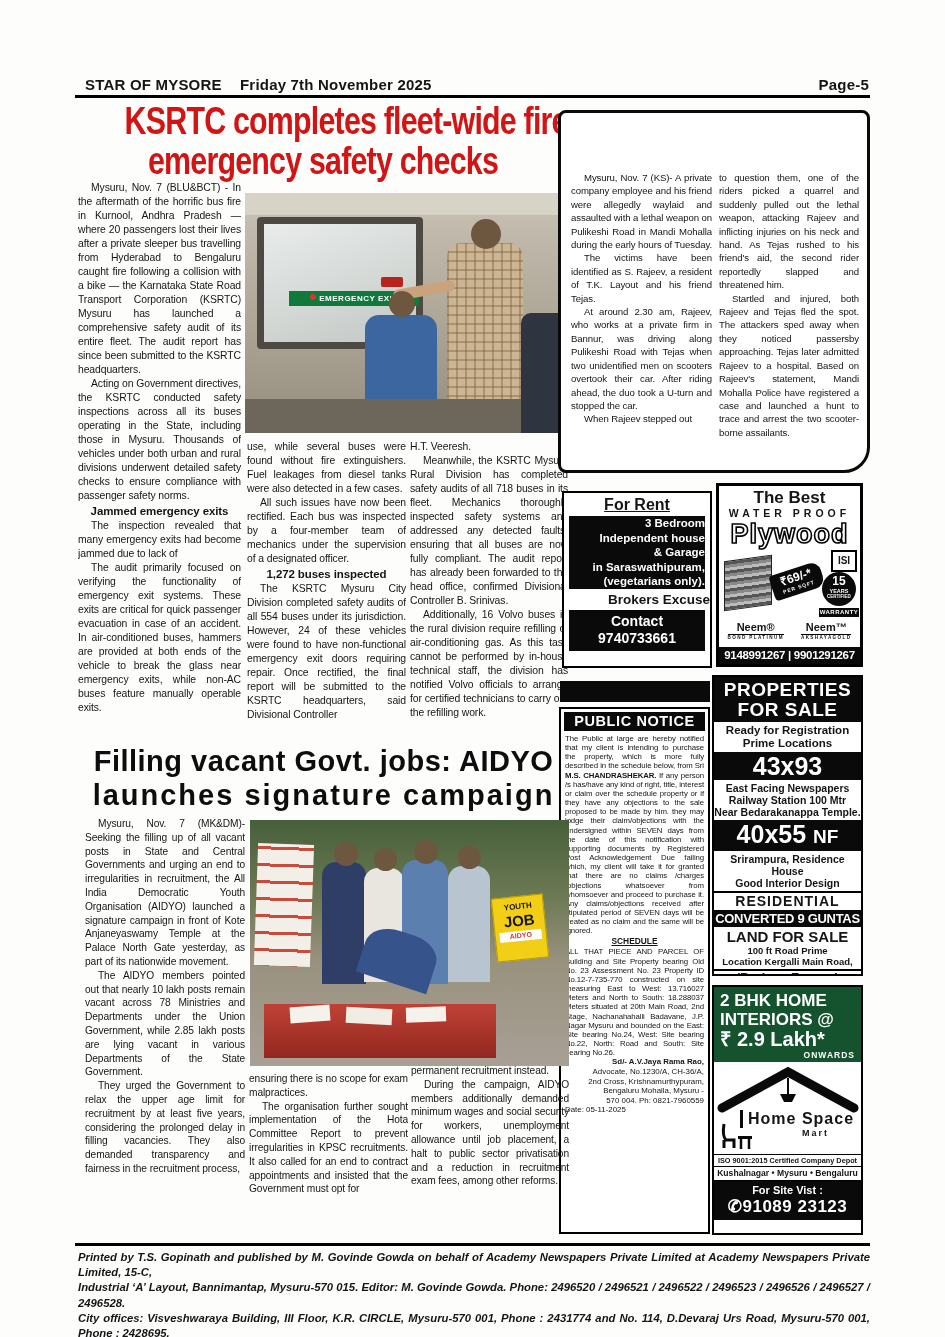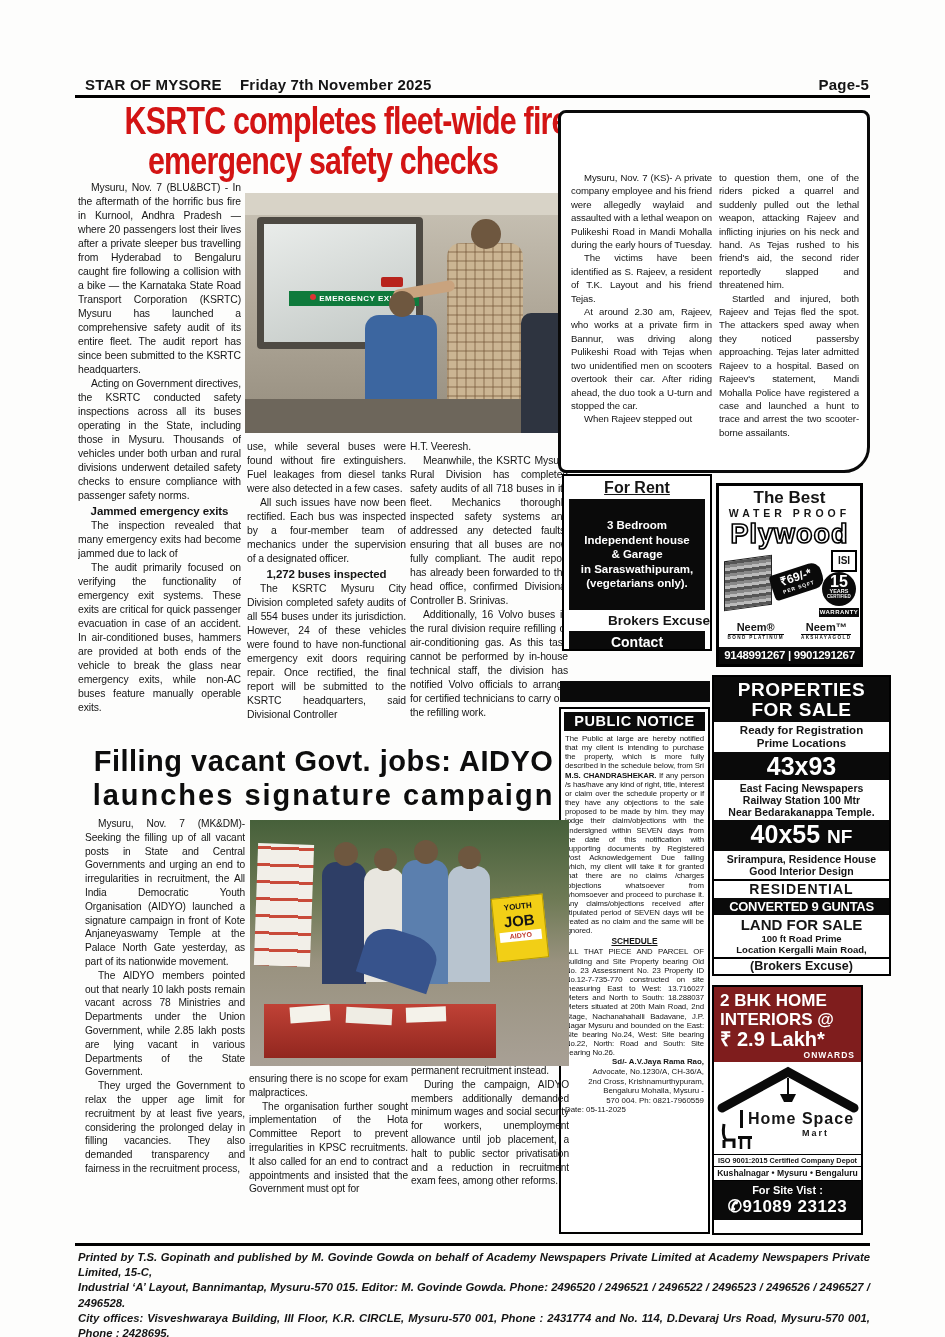--- a/index.html
+++ b/index.html
@@ -29,22 +29,22 @@
   
   .photo{overflow:hidden;}
   .silo{position:absolute;border-radius:14px 14px 0 0;}
   .head-c{position:absolute;border-radius:50%;background:#6e573f;}
   
   .adbox{background:#fff;border:2px solid #000;box-sizing:border-box;overflow:hidden;}
   .blkband{background:#0a0a0a;color:#fff;text-align:center;}
   .ctr{text-align:center;}
   
   .fr-title{font-weight:800;font-size:16px;text-decoration:underline;text-align:center;margin:3px 0 2px;}
-  .fr-black{background:#0a0a0a;color:#fff;font-weight:bold;font-size:11.5px;line-height:14.5px;text-align:center;
-            margin:0 5px;padding:19px 0;}
+  .fr-black{background:#0a0a0a;color:#fff;font-weight:bold;font-size:11.5px;line-height:14.5px;text-align:right;
+            margin:0 5px;padding:0 0;}
   .fr-brokers{font-weight:800;font-size:13.5px;text-align:right;margin:3px 0;}
   .fr-contact{background:#0a0a0a;color:#fff;font-weight:800;font-size:14px;line-height:17px;text-align:center;
             margin:0 5px;padding:3px 0 4px;}
   
   .ply{border:3px solid #000;}
   .ply .best{font-weight:800;font-size:17px;line-height:18px;text-align:center;margin-top:3px;}
   .ply .wp{font-weight:bold;font-size:10.5px;letter-spacing:4px;text-align:center;line-height:13px;}
   .ply .plyword{font-weight:800;font-size:27px;line-height:28px;text-align:center;color:#fff;
                 -webkit-text-stroke:1.6px #000;text-shadow:0 0 1px #000;letter-spacing:1px;}
   .tag{position:absolute;background:#0a0a0a;color:#fff;border-radius:4px 10px 10px 4px;transform:rotate(-18deg);
@@ -68,21 +68,21 @@
   .pr-title{font-weight:800;font-size:19px;line-height:20px;letter-spacing:.5px;padding:3px 0 2px;}
   .pr-sub{font-weight:800;font-size:11.5px;line-height:13px;padding:2px 0;}
   .pr-size{font-weight:800;font-size:25px;line-height:28px;}
   .pr-loc{font-weight:800;font-size:10.5px;line-height:12px;padding:2px 0;}
   .pr-res{font-weight:800;font-size:14px;letter-spacing:1px;line-height:17px;border-top:2px solid #000;}
   .pr-conv{font-weight:800;font-size:13px;line-height:17px;letter-spacing:-.3px;}
   .pr-land{font-weight:800;font-size:15px;line-height:16px;padding-top:2px;}
   .pr-landsub{font-weight:800;font-size:9.5px;line-height:11px;}
   .pr-brok{font-weight:800;font-size:12.5px;line-height:15px;border-top:2px solid #000;margin-top:2px;}
   
-  .hm-black{background:#7f1d1d;color:#fff;padding:4px 6px 2px;}
+  .hm-black{background:#14532d;color:#fff;padding:4px 6px 2px;}
   .hm-l{font-weight:800;font-size:17px;line-height:19px;}
   .hm-price{font-weight:800;font-size:20px;line-height:21px;}
   .hm-onwards{font-weight:bold;font-size:8.5px;text-align:right;letter-spacing:1px;}
   .hm-brand{font-weight:bold;font-size:16px;letter-spacing:1px;}
   .hm-mart{font-weight:bold;font-size:9px;letter-spacing:2px;text-align:right;}
   .hm-iso{font-weight:bold;font-size:7.3px;line-height:11px;text-align:center;border-top:1.5px solid #000;border-bottom:1.5px solid #000;}
   .hm-cities{font-weight:800;font-size:8.6px;line-height:13px;text-align:center;border-bottom:1.5px solid #000;}
   .hm-site{background:#0a0a0a;color:#fff;font-weight:800;font-size:11px;line-height:14px;text-align:center;padding-top:2px;}
   .hm-phone{background:#0a0a0a;color:#fff;font-weight:800;font-size:17px;line-height:20px;text-align:center;padding-bottom:3px;letter-spacing:.5px;}
   
@@ -148,21 +148,21 @@
       <p class="bp">The victims have been identified as S. Rajeev, a resident of T.K. Layout and his friend Tejas.</p>
       <p class="bp">At around 2.30 am, Rajeev, who works at a private firm in Bannur, was driving along Pulikeshi Road with Tejas when two unidentified men on scooters overtook their car. After riding ahead, the duo took a U-turn and stopped the car.</p>
       <p class="bp">When Rajeev stepped out</p>
     </div>
     <div class="abs col small" style="left:158px;top:58px;width:140px;height:292px;">
       <p class="bp cont">to question them, one of the riders picked a quarrel and suddenly pulled out the lethal weapon, attacking Rajeev and inflicting injuries on his neck and hand. As Tejas rushed to his friend's aid, the second rider reportedly slapped and threatened him.</p>
       <p class="bp">Startled and injured, both Rajeev and Tejas fled the spot. The attackers sped away when they noticed passersby approaching. Tejas later admitted Rajeev to a hospital. Based on Rajeev's statement, Mandi Mohalla Police have registered a case and launched a hunt to trace and arrest the two scooter-borne assailants.</p>
     </div>
   </div>
 
-  <div class="abs adbox" style="left:562px;top:474px;width:150px;height:177px;">
+  <div class="abs adbox" style="left:562px;top:491px;width:150px;height:177px;">
     <div class="fr-title">For Rent</div>
     <div class="fr-black">
       <span style="display:block;">3 Bedroom</span>
       <span style="display:block;">Independent house</span>
       <span style="display:block;">&amp; Garage</span>
       <span style="display:block;">in Saraswathipuram,</span>
       <span style="display:block;">(vegetarians only).</span>
     </div>
     <div class="fr-brokers">Brokers Excuse</div>
     <div class="fr-contact">
@@ -179,21 +179,21 @@
     <div class="abs" style="left:5px;top:72px;width:46px;height:48px;transform:skewY(-8deg);background:repeating-linear-gradient(0deg,#555 0 3px,#bbb 3px 6px,#888 6px 9px);border:1px solid #222;"></div>
 
     <div class="tag" style="left:52px;top:82px;width:52px;height:26px;">
       <span style="display:block;font-weight:800;font-size:12px;line-height:14px;margin-top:2px;">₹69/-*</span>
       <span style="display:block;font-weight:bold;font-size:5px;line-height:6px;letter-spacing:1px;">PER SQFT</span>
     </div>
 
     <div class="abs" style="left:112px;top:64px;width:22px;height:18px;border:2px solid #000;font:800 10px/18px 'Liberation Sans',sans-serif;text-align:center;">ISI</div>
 
     <div class="circ15" style="left:103px;top:86px;width:34px;height:34px;">
-      <span style="display:block;font-weight:800;font-size:16px;line-height:13px;margin-top:3px;">15</span>
+      <span style="display:block;font-weight:800;font-size:12px;line-height:13px;margin-top:3px;">15</span>
       <span style="display:block;font-weight:bold;font-size:5.5px;line-height:6px;">YEARS</span>
       <span style="display:block;font-weight:bold;font-size:4.5px;line-height:5px;">CERTIFIED</span>
     </div>
     <div class="ribbon" style="left:100px;top:122px;width:40px;height:9px;font-size:6px;line-height:9px;letter-spacing:.5px;">WARRANTY</div>
 
     <div class="brandrow" style="left:0;top:136px;">
       <div class="brand">
         <div class="bn">Neem®</div>
         <div class="bs">BOND PLATINUM</div>
       </div>
@@ -215,21 +215,21 @@
     <div class="pn-sig">
       <span style="display:block;">Sd/- A.V.Jaya Rama Rao,</span>
       <span style="display:block;font-weight:normal;">Advocate, No.1230/A, CH-36/A,</span>
       <span style="display:block;font-weight:normal;">2nd Cross, Krishnamurthypuram,</span>
       <span style="display:block;font-weight:normal;">Bengaluru Mohalla, Mysuru -</span>
       <span style="display:block;font-weight:normal;">570 004. Ph: 0821-7960559</span>
     </div>
     <div class="pn-date">Date: 05-11-2025</div>
   </div>
 
-  <div class="abs adbox" style="left:712px;top:675px;width:179px;height:301px;">
+  <div class="abs adbox" style="left:712px;top:675px;width:151px;height:301px;">
     <div class="blkband pr-title">
       <span style="display:block;">PROPERTIES</span>
       <span style="display:block;">FOR SALE</span>
     </div>
     <div class="ctr pr-sub">
       <span style="display:block;">Ready for Registration</span>
       <span style="display:block;">Prime Locations</span>
     </div>
     <div class="blkband pr-size">43x93</div>
     <div class="ctr pr-loc">

